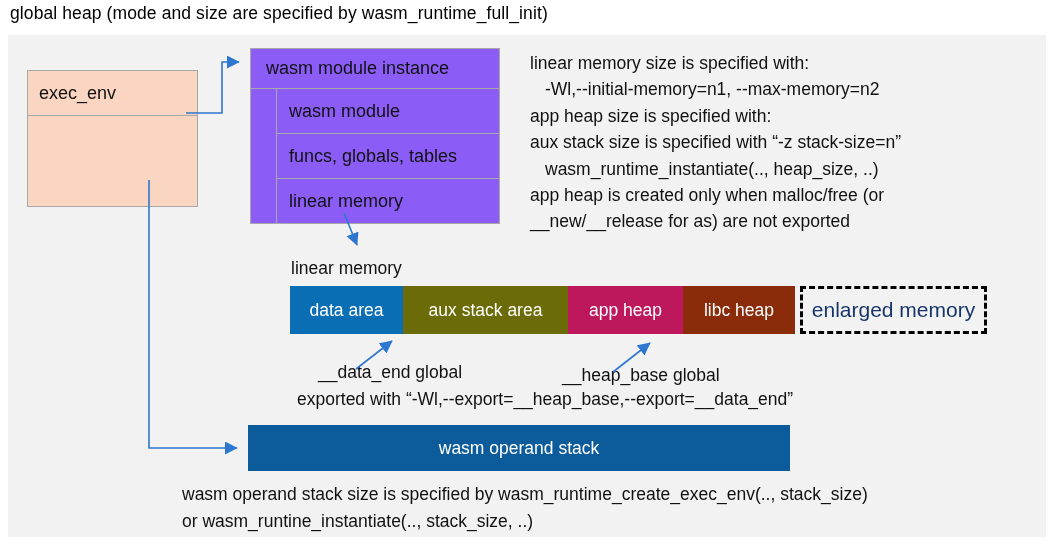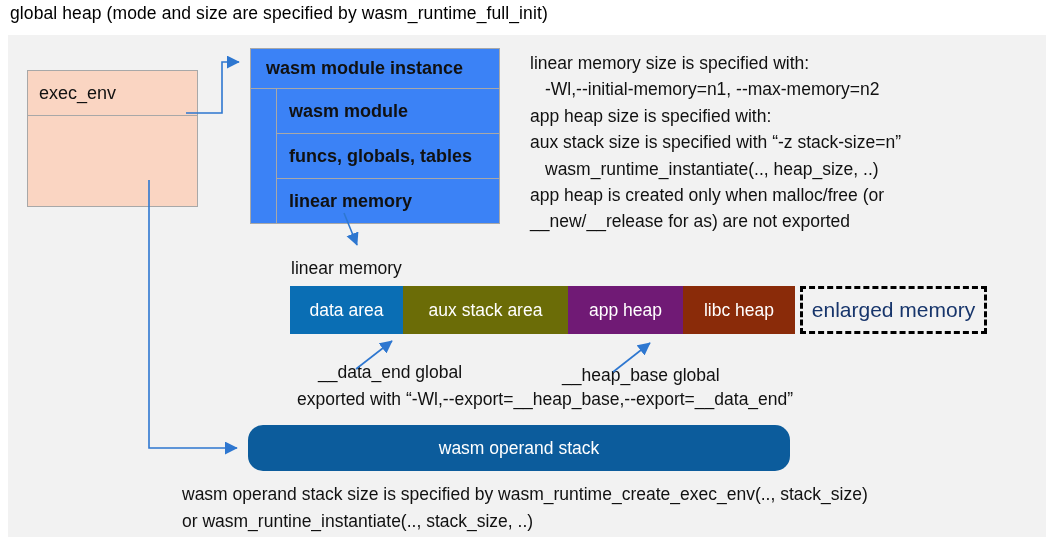--- a/index.html
+++ b/index.html
@@ -62,21 +62,21 @@
 <div class="page">
 
   <div class="abs title">global heap (mode and size are specified by wasm_runtime_full_init)</div>
 
   <div class="abs panel" style="background-color: rgb(242, 242, 242);"></div>
 
   <div class="abs struct exec-box" style="background-color: rgb(250, 213, 194);">
     <div class="hdr">exec_env</div>
   </div>
 
-  <div class="abs struct mod-box" style="background-color: #3b82f6; font-weight: bold;">
+  <div class="abs struct mod-box" style="background-color: #8b5cf6;">
     <div class="hdr">wasm module instance</div>
     <div class="rows">
       <div class="row">wasm module</div>
       <div class="row">funcs, globals, tables</div>
       <div class="row">linear memory</div>
     </div>
   </div>
 
   <div class="abs notes">
     <div>linear memory size is specified with:</div>
@@ -86,30 +86,30 @@
     <div class="indent">wasm_runtime_instantiate(.., heap_size, ..)</div>
     <div>app heap is created only when malloc/free (or</div>
     <div>__new/__release for as) are not exported</div>
   </div>
 
   <div class="abs lm-label">linear memory</div>
 
   <div class="abs membar">
     <div class="seg seg-data" style="background-color: rgb(10, 110, 180);">data area</div>
     <div class="seg seg-aux" style="background-color: rgb(107, 108, 7);">aux stack area</div>
-    <div class="seg seg-app" style="background-color: #701a75;">app heap</div>
+    <div class="seg seg-app" style="background-color: #be185d;">app heap</div>
     <div class="seg seg-libc" style="background-color: rgb(138, 43, 9);">libc heap</div>
     <div class="seg-enlarged" style="color: rgb(23, 53, 107);">enlarged memory</div>
   </div>
 
   <div class="abs lbl-data-end">__data_end global</div>
   <div class="abs lbl-heap-base">__heap_base global</div>
   <div class="abs lbl-exported">exported with “-Wl,--export=__heap_base,--export=__data_end”</div>
 
-  <div class="abs opstack" style="background-color: rgb(12, 92, 156); border-radius: 15px;">wasm operand stack</div>
+  <div class="abs opstack" style="background-color: rgb(12, 92, 156);">wasm operand stack</div>
 
   <div class="abs footer">
     <div>wasm operand stack size is specified by wasm_runtime_create_exec_env(.., stack_size)</div>
     <div>or wasm_runtine_instantiate(.., stack_size, ..)</div>
   </div>
 
   <svg class="overlay" width="1054" height="547">
     <defs>
       <marker id="ah" markerWidth="10" markerHeight="10" refX="7.5" refY="4" orient="auto">
         <path id="ah-path" d="M0,0 L8,4 L0,8 z" fill="#2e77d0"></path>

